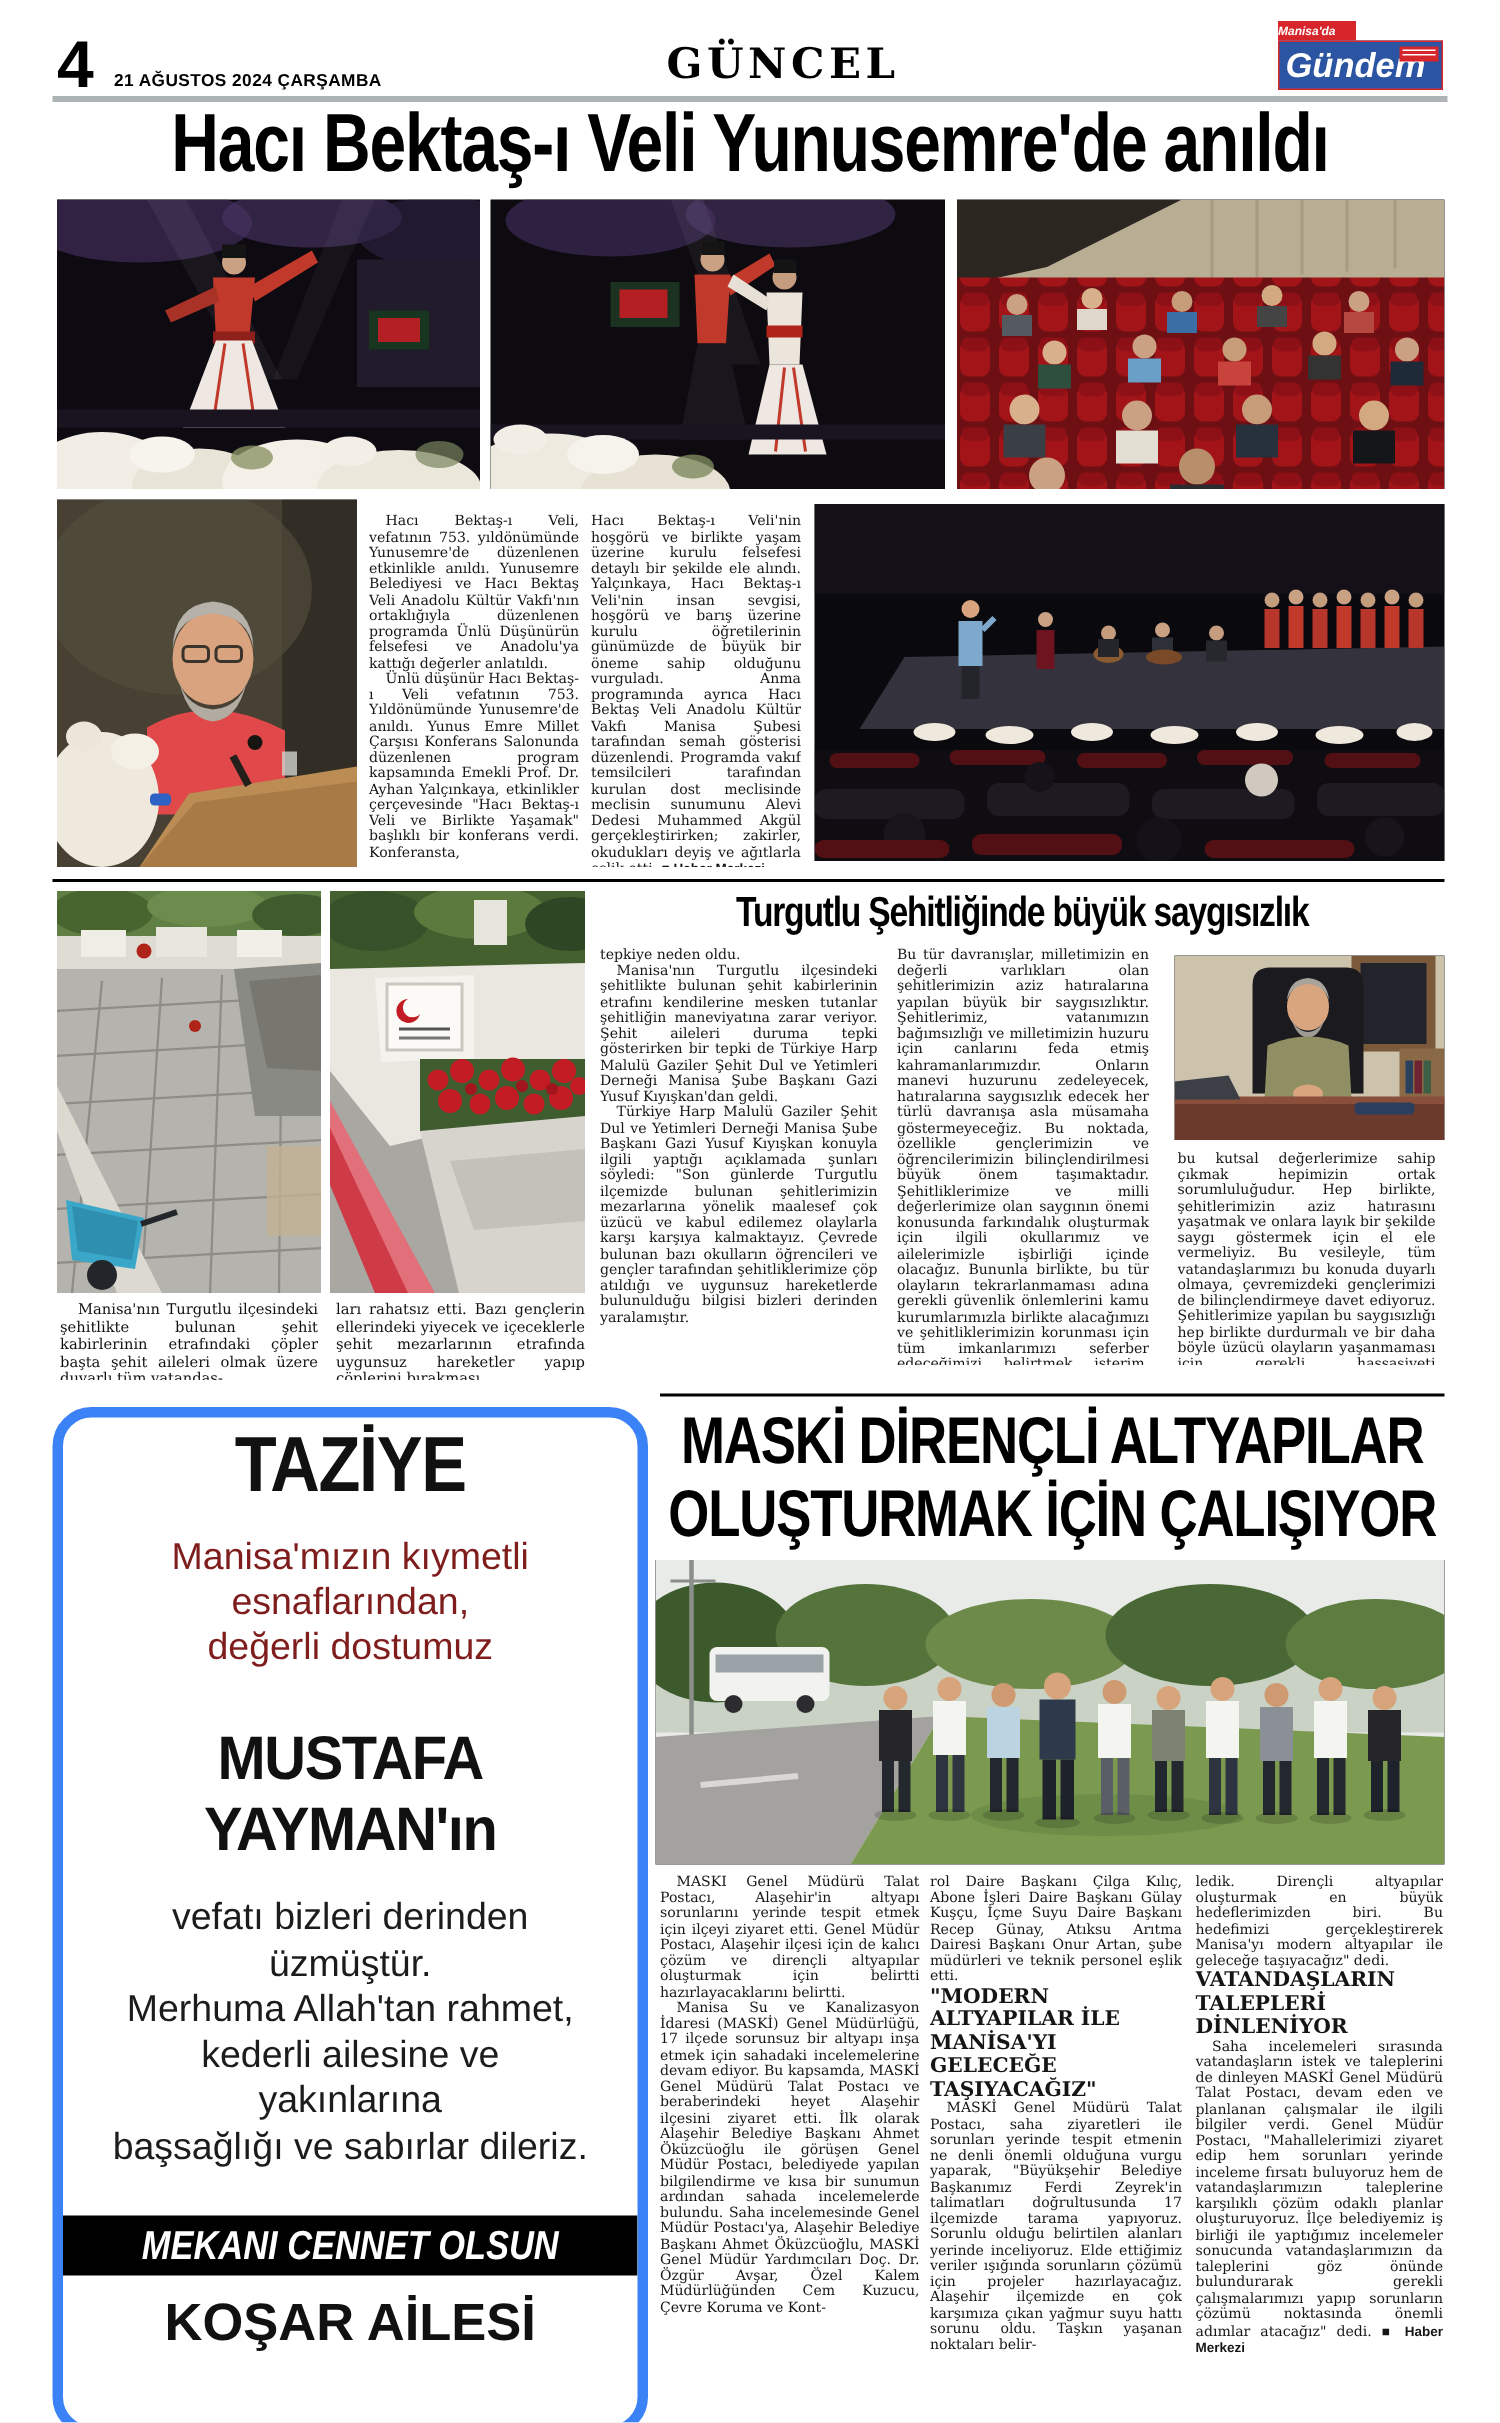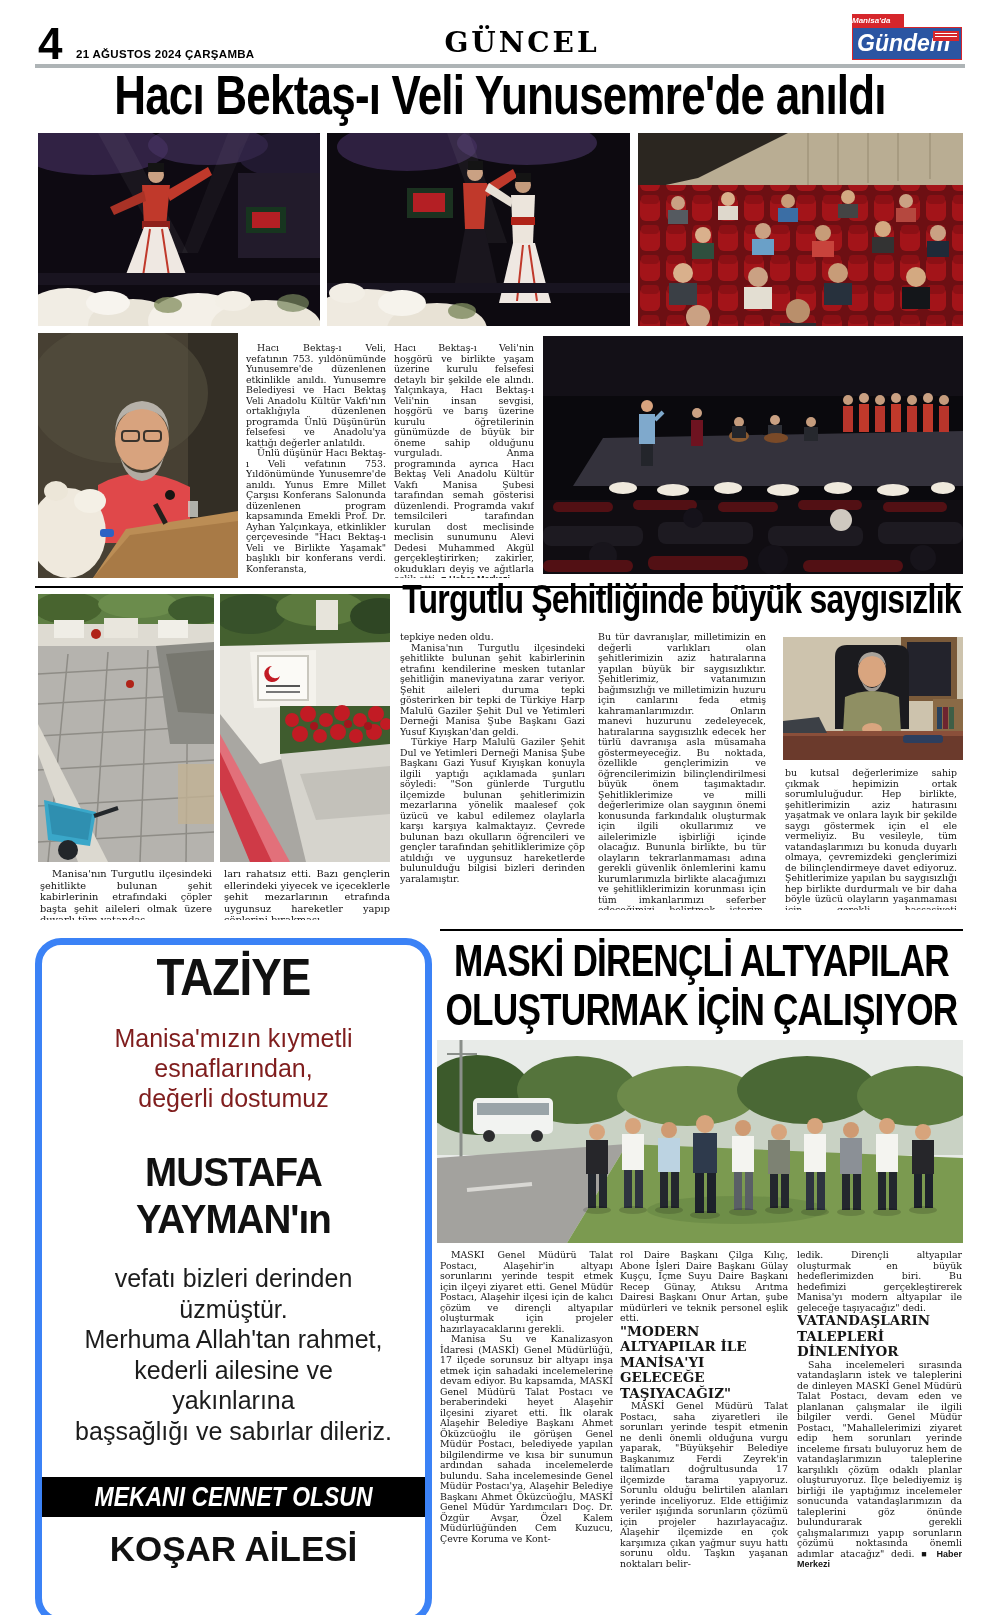--- a/index.html
+++ b/index.html
@@ -16,21 +16,21 @@
   .logo-main{position:absolute;left:0;top:13px;width:110px;height:33px;background:#2b55a2;border:1px solid #d6262b;
              color:#fff;font:italic bold 23px "Liberation Sans",sans-serif;line-height:30px;text-align:left;
              padding-left:4px;box-sizing:border-box;}
   .logo-mini{position:absolute;right:2px;top:3px;width:26px;height:10px;background:#d6262b;display:inline-block;}
   .logo-mini i{display:block;height:1px;background:#fff;margin:2px 2px 0 2px;}
   .rule-gray{position:absolute;left:35px;right:35px;top:64px;height:4px;background:#aeb4b6;}
   
   .cond{display:block;width:125%;transform:scaleX(.8);transform-origin:0 0;text-align:center;
         font-family:"Liberation Sans",sans-serif;font-weight:bold;letter-spacing:-1px;color:#000;white-space:nowrap;}
   .headline1{position:absolute;left:35px;top:68px;width:930px;font-size:55px;line-height:1;}
-  .headline2{position:absolute;left:400px;top:579px;width:563px;font-size:40px;line-height:1;}
+  .headline2{position:absolute;left:400px;top:594px;width:563px;font-size:28px;line-height:1;}
   .headline3{position:absolute;left:440px;top:936px;width:523px;font-size:44px;line-height:1.12;}
   .headline3 .cond{white-space:normal;}
   .rule-thin{position:absolute;background:#000;height:2px;}
   
   .col{position:absolute;overflow:hidden;font-size:9.4px;line-height:10.5px;text-align:justify;color:#151515;}
   .col p{margin:0;}
   .col p.ind{text-indent:11px;}
   .byl{font-family:"Liberation Sans",sans-serif;font-weight:bold;font-size:9px;margin-left:3px;}
   .subhead{font-weight:bold;font-size:13.5px;line-height:15.5px;text-align:left;margin:6px 0 4px 0;}
   .caption{position:absolute;overflow:hidden;font-size:9.8px;line-height:11.6px;text-align:justify;color:#101010;}
@@ -554,21 +554,21 @@
           <ellipse cx="378" cy="172" rx="14" ry="4"></ellipse>
             <ellipse cx="414" cy="172" rx="14" ry="4"></ellipse>
             <ellipse cx="450" cy="172" rx="14" ry="4"></ellipse>
             <ellipse cx="486" cy="170" rx="14" ry="4"></ellipse>
         </g>
       </g>
     </svg>
   </figure>
 
   <div class="col" style="left:440px;top:1250px;width:173px;height:352px;">
-    <p class="ind">MASKİ Genel Müdürü Talat Postacı, Alaşehir'in altyapı sorunlarını yerinde tespit etmek için ilçeyi ziyaret etti. Genel Müdür Postacı, Alaşehir ilçesi için de kalıcı çözüm ve dirençli altyapılar oluşturmak için projeler hazırlayacaklarını gerekli.</p>
+    <p class="ind">MASKİ Genel Müdürü Talat Postacı, Alaşehir'in altyapı sorunlarını yerinde tespit etmek için ilçeyi ziyaret etti. Genel Müdür Postacı, Alaşehir ilçesi için de kalıcı çözüm ve dirençli altyapılar oluşturmak için belirtti hazırlayacaklarını belirtti.</p>
     <p class="ind">Manisa Su ve Kanalizasyon İdaresi (MASKİ) Genel Müdürlüğü, 17 ilçede sorunsuz bir altyapı inşa etmek için sahadaki incelemelerine devam ediyor. Bu kapsamda, MASKİ Genel Müdürü Talat Postacı ve beraberindeki heyet Alaşehir ilçesini ziyaret etti. İlk olarak Alaşehir Belediye Başkanı Ahmet Öküzcüoğlu ile görüşen Genel Müdür Postacı, belediyede yapılan bilgilendirme ve kısa bir sunumun ardından sahada incelemelerde bulundu. Saha incelemesinde Genel Müdür Postacı'ya, Alaşehir Belediye Başkanı Ahmet Öküzcüoğlu, MASKİ Genel Müdür Yardımcıları Doç. Dr. Özgür Avşar, Özel Kalem Müdürlüğünden Cem Kuzucu, Çevre Koruma ve Kont-</p>
   </div>
   <div class="col" style="left:620px;top:1250px;width:168px;height:352px;">
     <p>rol Daire Başkanı Çilga Kılıç, Abone İşleri Daire Başkanı Gülay Kuşçu, İçme Suyu Daire Başkanı Recep Günay, Atıksu Arıtma Dairesi Başkanı Onur Artan, şube müdürleri ve teknik personel eşlik etti.</p>
     <p class="subhead">"MODERN ALTYAPILAR İLE MANİSA'YI GELECEĞE TAŞIYACAĞIZ"</p>
     <p class="ind">MASKİ Genel Müdürü Talat Postacı, saha ziyaretleri ile sorunları yerinde tespit etmenin ne denli önemli olduğuna vurgu yaparak, "Büyükşehir Belediye Başkanımız Ferdi Zeyrek'in talimatları doğrultusunda 17 ilçemizde tarama yapıyoruz. Sorunlu olduğu belirtilen alanları yerinde inceliyoruz. Elde ettiğimiz veriler ışığında sorunların çözümü için projeler hazırlayacağız. Alaşehir ilçemizde en çok karşımıza çıkan yağmur suyu hattı sorunu oldu. Taşkın yaşanan noktaları belir-</p>
   </div>
   <div class="col" style="left:797px;top:1250px;width:165px;height:352px;">
     <p>ledik. Dirençli altyapılar oluşturmak en büyük hedeflerimizden biri. Bu hedefimizi gerçekleştirerek Manisa'yı modern altyapılar ile geleceğe taşıyacağız" dedi.</p>
     <p class="subhead">VATANDAŞLARIN TALEPLERİ DİNLENİYOR</p>

